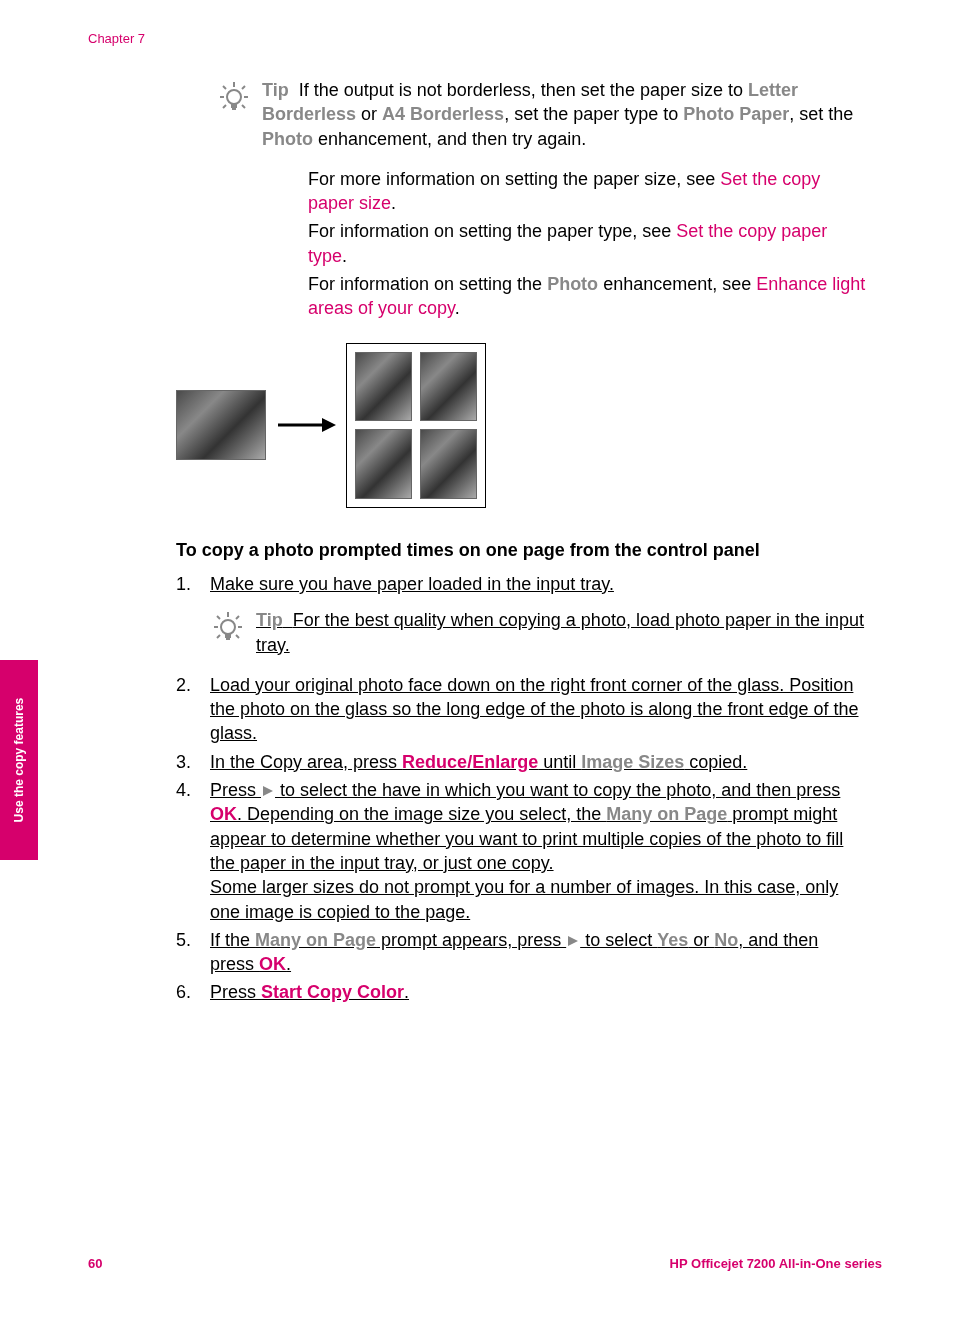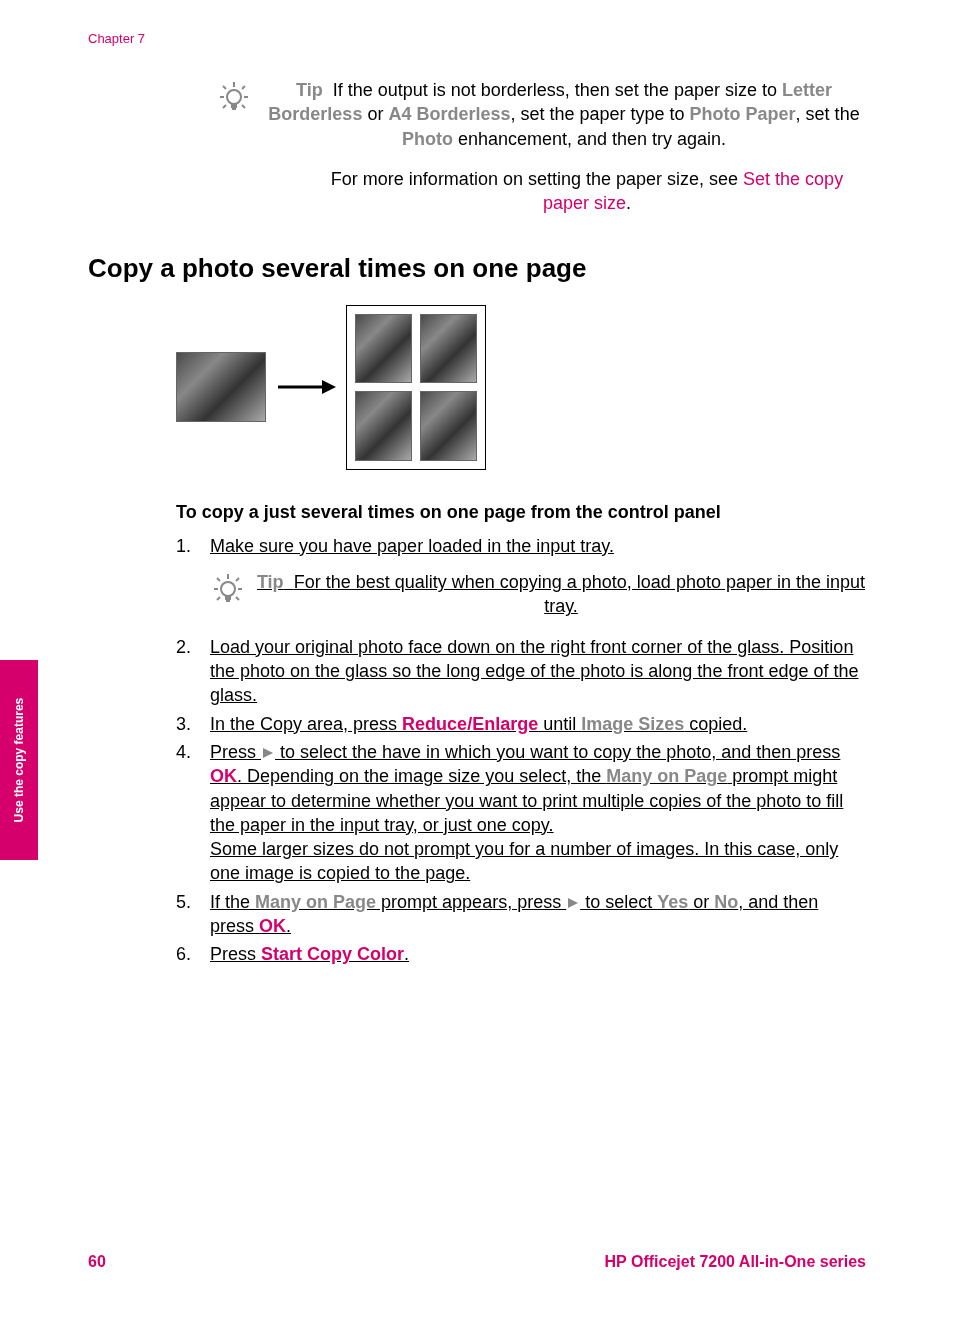--- a/index.html
+++ b/index.html
@@ -20,21 +20,20 @@
       color: #d6006c;
       font-size: 13px;
       position: absolute;
       top: 30px;
       left: 88px;
     }
     .tip-block {
       display: flex;
       align-items: flex-start;
       gap: 10px;
-      text-align: center;
     }
     .tip-icon {
       flex-shrink: 0;
       width: 36px;
       height: 36px;
       margin-top: 2px;
     }
     .tip-content {
       flex: 1;
     }
@@ -148,24 +147,24 @@
       color: white;
       font-size: 12px;
       font-weight: bold;
       transform: rotate(-90deg);
       white-space: nowrap;
     }
     .footer {
       position: absolute;
       bottom: 48px;
       left: 88px;
-      right: 88px;
+      right: 72px;
       display: flex;
       justify-content: space-between;
-      font-size: 16px;
+      font-size: 13px;
       font-weight: bold;
       color: #d6006c;
     }
     .play-icon {
       display: inline-block;
       vertical-align: middle;
     }
   </style>
 </head>
 <body>
@@ -191,45 +190,46 @@
         <line x1="28" y1="17" x2="32" y2="17" stroke="#888" stroke-width="2"></line>
         <line x1="7" y1="28" x2="10" y2="25" stroke="#888" stroke-width="2"></line>
         <line x1="29" y1="28" x2="26" y2="25" stroke="#888" stroke-width="2"></line>
       </svg>
       <div class="tip-content">
         <p>
           <span class="gray-bold">Tip</span>&nbsp;&nbsp;<span>If the output is not borderless, then set the paper size to </span><span class="gray-bold">Letter Borderless</span><span> or </span><span class="gray-bold">A4 Borderless</span><span>, set the paper type to </span><span class="gray-bold">Photo Paper</span><span>, set the </span><span class="gray-bold">Photo</span><span> enhancement, and then try again.</span>
         </p>
         <div class="info-lines">
           <p><span>For more information on setting the paper size, see </span><span class="link-red">Set the copy paper size</span>.</p>
+          <p><span>For information on setting the paper type, see </span><span class="link-red">Set the copy paper type</span>.</p>
+          <p><span>For information on setting the </span><span class="gray-bold">Photo</span><span> enhancement, see </span><span class="link-red">Enhance light areas of your copy</span>.</p>
         </div>
       </div>
     </div>
   </div>
 
-  <h1 class="main-heading">Copy a photo several times on one page</h1>
 
   <div class="body-text">
   </div>
 
   <div class="image-row">
     <div class="photo-single"></div>
     <svg class="arrow-svg" viewBox="0 0 60 20">
       <line x1="2" y1="10" x2="48" y2="10" stroke="black" stroke-width="3"></line>
       <polygon points="46,3 60,10 46,17" fill="black"></polygon>
     </svg>
     <div class="photo-grid">
       <div class="photo-small"></div>
       <div class="photo-small"></div>
       <div class="photo-small"></div>
       <div class="photo-small"></div>
     </div>
   </div>
 
-  <p class="subheading">To copy a just several times on one page from the control panel</p>
+  <p class="subheading">To copy a photo prompted times on one page from the control panel</p>
 
   <ol class="numbered-list">
     <li>
       <span class="num">1.</span>
       <div class="item-content">
         <span>Make sure you have paper loaded in the input tray.</span>
         <div class="tip-block nested-tip">
           <svg class="tip-icon" viewBox="0 0 36 36">
             <circle cx="18" cy="17" r="7" fill="none" stroke="#888" stroke-width="2"></circle>
             <rect x="15" y="24" width="6" height="4" fill="#888"></rect>

